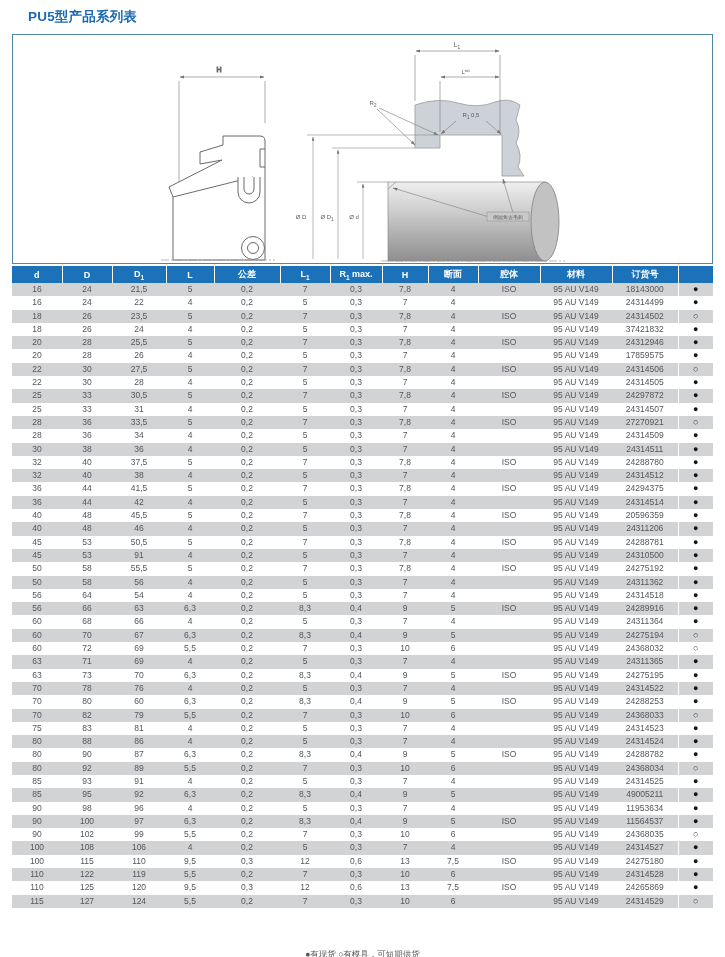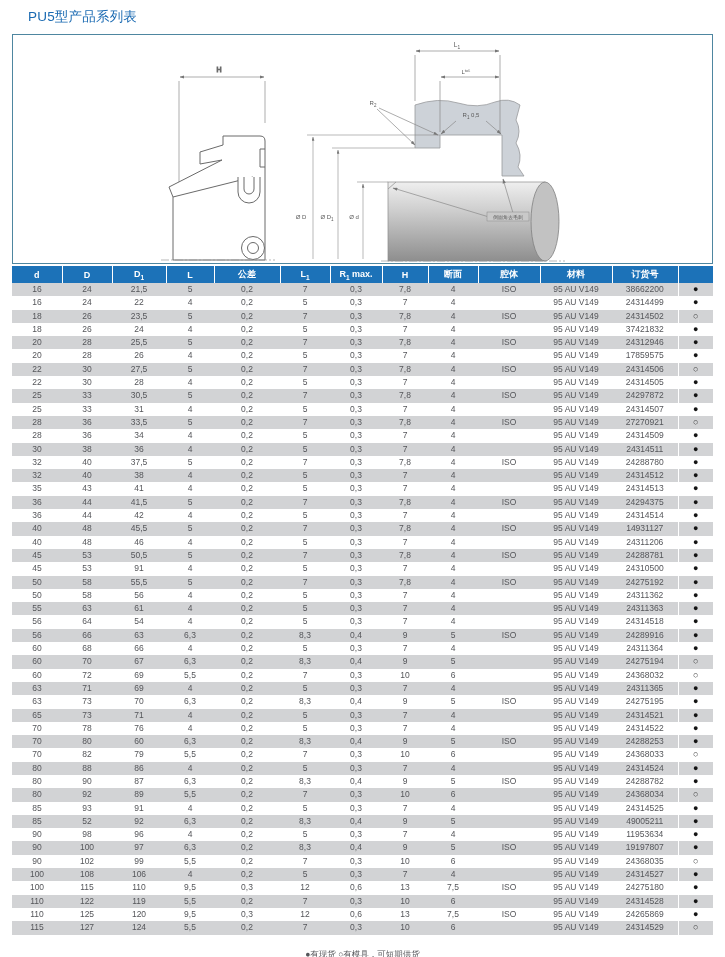--- a/index.html
+++ b/index.html
@@ -6,21 +6,21 @@
     --title-blue:#1A6AB2;
     --header-blue:#1C72B8;
     --row-gray:#D2D3D5;
     --text-gray:#55565A;
     --frame-teal:#4E86A0;
     --line-gray:#6A6A6A;
   }
   html,body{margin:0;padding:0;background:#fff;}
   body{width:725px;height:957px;overflow:hidden;font-family:"Liberation Sans","DejaVu Sans",sans-serif;}
   .page{position:relative;width:725px;height:957px;background:#fff;}
-  .page-title{position:absolute;left:28px;top:8px;font-size:13.5px;font-weight:normal;color:var(--title-blue);letter-spacing:.2px;}
+  .page-title{position:absolute;left:28px;top:8px;font-size:13.5px;font-weight:bold;color:var(--title-blue);letter-spacing:.2px;}
   .diagram-box{position:absolute;left:12px;top:34px;width:701px;height:230px;border:1.5px solid var(--frame-teal);box-sizing:border-box;background:#fff;overflow:hidden;}
   .table-wrap{position:absolute;left:12px;top:266px;width:701px;}
   table.product{border-collapse:collapse;table-layout:fixed;width:701px;}
   table.product col.c0{width:50px}  table.product col.c1{width:50px}
   table.product col.c2{width:54px}  table.product col.c3{width:48px}
   table.product col.c4{width:66px}  table.product col.c5{width:50px}
   table.product col.c6{width:52px}  table.product col.c7{width:46px}
   table.product col.c8{width:50px}  table.product col.c9{width:62px}
   table.product col.c10{width:72px} table.product col.c11{width:66px}
   table.product col.c12{width:35px}
@@ -174,21 +174,21 @@
             <td>24</td>
             <td>21,5</td>
             <td>5</td>
             <td>0,2</td>
             <td>7</td>
             <td>0,3</td>
             <td>7,8</td>
             <td>4</td>
             <td>ISO</td>
             <td>95 AU V149</td>
-            <td>38662200</td>
+            <td>18143000</td>
             <td><span class="dot filled">●</span></td>
           </tr>
           <tr>
             <td>16</td>
             <td>24</td>
             <td>22</td>
             <td>4</td>
             <td>0,2</td>
             <td>5</td>
             <td>0,3</td>
@@ -388,35 +388,20 @@
             <td>5</td>
             <td>0,3</td>
             <td>7</td>
             <td>4</td>
             <td></td>
             <td>95 AU V149</td>
             <td>24314512</td>
             <td><span class="dot filled">●</span></td>
           </tr>
           <tr>
-            <td>35</td>
-            <td>43</td>
-            <td>41</td>
-            <td>4</td>
-            <td>0,2</td>
-            <td>5</td>
-            <td>0,3</td>
-            <td>7</td>
-            <td>4</td>
-            <td></td>
-            <td>95 AU V149</td>
-            <td>24314513</td>
-            <td><span class="dot filled">●</span></td>
-          </tr>
-          <tr>
             <td>36</td>
             <td>44</td>
             <td>41,5</td>
             <td>5</td>
             <td>0,2</td>
             <td>7</td>
             <td>0,3</td>
             <td>7,8</td>
             <td>4</td>
             <td>ISO</td>
@@ -444,21 +429,21 @@
             <td>48</td>
             <td>45,5</td>
             <td>5</td>
             <td>0,2</td>
             <td>7</td>
             <td>0,3</td>
             <td>7,8</td>
             <td>4</td>
             <td>ISO</td>
             <td>95 AU V149</td>
-            <td>14931127</td>
+            <td>20596359</td>
             <td><span class="dot filled">●</span></td>
           </tr>
           <tr>
             <td>40</td>
             <td>48</td>
             <td>46</td>
             <td>4</td>
             <td>0,2</td>
             <td>5</td>
             <td>0,3</td>
@@ -520,35 +505,20 @@
             <td>56</td>
             <td>4</td>
             <td>0,2</td>
             <td>5</td>
             <td>0,3</td>
             <td>7</td>
             <td>4</td>
             <td></td>
             <td>95 AU V149</td>
             <td>24311362</td>
-            <td><span class="dot filled">●</span></td>
-          </tr>
-          <tr>
-            <td>55</td>
-            <td>63</td>
-            <td>61</td>
-            <td>4</td>
-            <td>0,2</td>
-            <td>5</td>
-            <td>0,3</td>
-            <td>7</td>
-            <td>4</td>
-            <td></td>
-            <td>95 AU V149</td>
-            <td>24311363</td>
             <td><span class="dot filled">●</span></td>
           </tr>
           <tr>
             <td>56</td>
             <td>64</td>
             <td>54</td>
             <td>4</td>
             <td>0,2</td>
             <td>5</td>
             <td>0,3</td>
@@ -643,35 +613,20 @@
             <td>8,3</td>
             <td>0,4</td>
             <td>9</td>
             <td>5</td>
             <td>ISO</td>
             <td>95 AU V149</td>
             <td>24275195</td>
             <td><span class="dot filled">●</span></td>
           </tr>
           <tr>
-            <td>65</td>
-            <td>73</td>
-            <td>71</td>
-            <td>4</td>
-            <td>0,2</td>
-            <td>5</td>
-            <td>0,3</td>
-            <td>7</td>
-            <td>4</td>
-            <td></td>
-            <td>95 AU V149</td>
-            <td>24314521</td>
-            <td><span class="dot filled">●</span></td>
-          </tr>
-          <tr>
             <td>70</td>
             <td>78</td>
             <td>76</td>
             <td>4</td>
             <td>0,2</td>
             <td>5</td>
             <td>0,3</td>
             <td>7</td>
             <td>4</td>
             <td></td>
@@ -703,20 +658,35 @@
             <td>7</td>
             <td>0,3</td>
             <td>10</td>
             <td>6</td>
             <td></td>
             <td>95 AU V149</td>
             <td>24368033</td>
             <td><span class="dot open">○</span></td>
           </tr>
           <tr>
+            <td>75</td>
+            <td>83</td>
+            <td>81</td>
+            <td>4</td>
+            <td>0,2</td>
+            <td>5</td>
+            <td>0,3</td>
+            <td>7</td>
+            <td>4</td>
+            <td></td>
+            <td>95 AU V149</td>
+            <td>24314523</td>
+            <td><span class="dot filled">●</span></td>
+          </tr>
+          <tr>
             <td>80</td>
             <td>88</td>
             <td>86</td>
             <td>4</td>
             <td>0,2</td>
             <td>5</td>
             <td>0,3</td>
             <td>7</td>
             <td>4</td>
             <td></td>
@@ -764,21 +734,21 @@
             <td>0,3</td>
             <td>7</td>
             <td>4</td>
             <td></td>
             <td>95 AU V149</td>
             <td>24314525</td>
             <td><span class="dot filled">●</span></td>
           </tr>
           <tr>
             <td>85</td>
-            <td>52</td>
+            <td>95</td>
             <td>92</td>
             <td>6,3</td>
             <td>0,2</td>
             <td>8,3</td>
             <td>0,4</td>
             <td>9</td>
             <td>5</td>
             <td></td>
             <td>95 AU V149</td>
             <td>49005211</td>
@@ -804,21 +774,21 @@
             <td>100</td>
             <td>97</td>
             <td>6,3</td>
             <td>0,2</td>
             <td>8,3</td>
             <td>0,4</td>
             <td>9</td>
             <td>5</td>
             <td>ISO</td>
             <td>95 AU V149</td>
-            <td>19197807</td>
+            <td>11564537</td>
             <td><span class="dot filled">●</span></td>
           </tr>
           <tr>
             <td>90</td>
             <td>102</td>
             <td>99</td>
             <td>5,5</td>
             <td>0,2</td>
             <td>7</td>
             <td>0,3</td>

